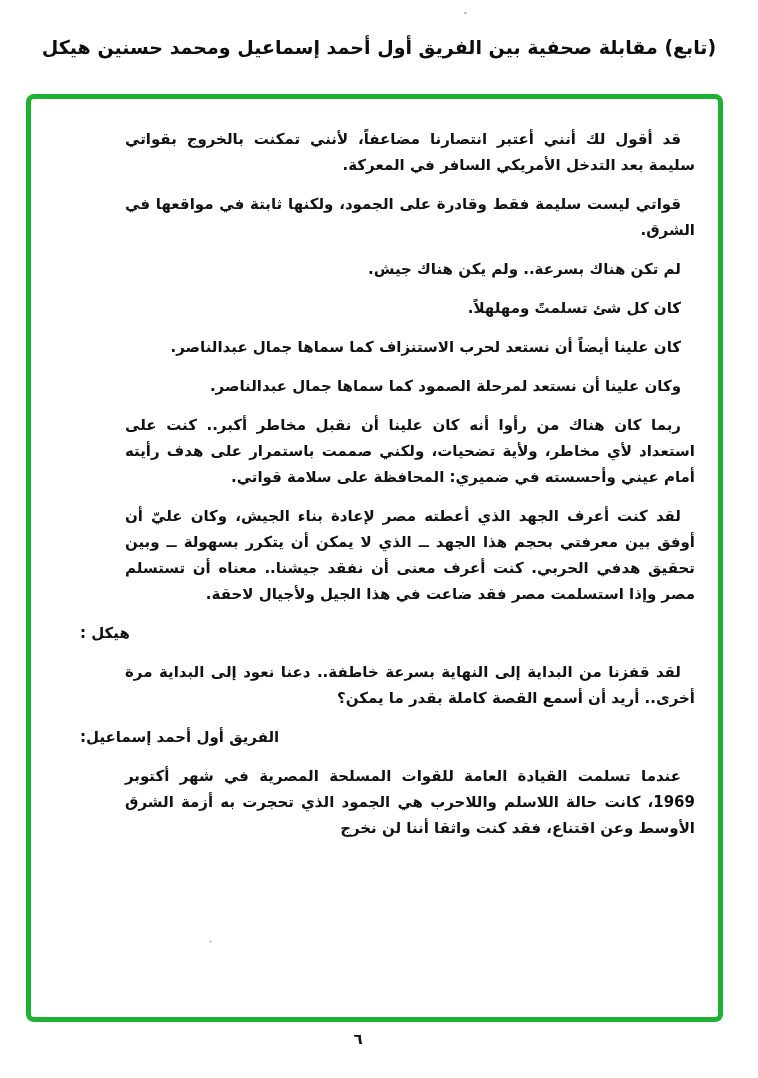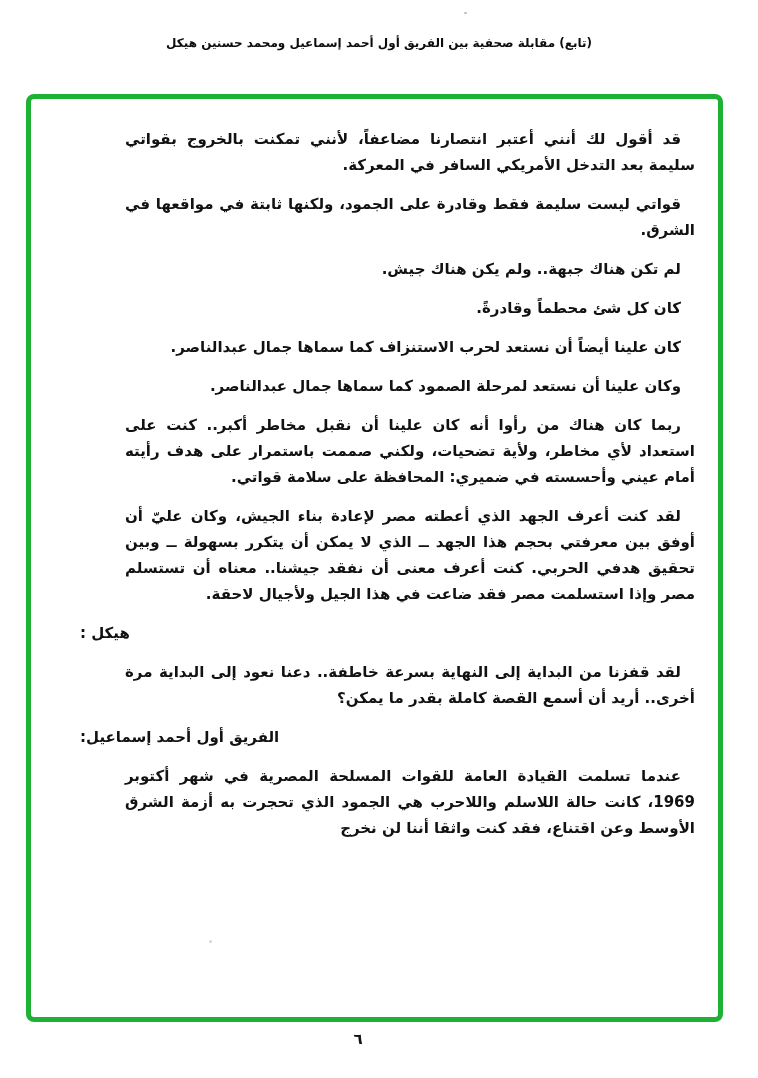--- a/index.html
+++ b/index.html
@@ -15,21 +15,21 @@
     color: #101010;
     overflow: hidden;
   }
   .doc-title {
     position: absolute;
     top: 36px;
     left: 0;
     width: 758px;
     text-align: center;
     direction: rtl;
-    font-size: 12px;
+    font-size: 19px;
     font-weight: 700;
     letter-spacing: 0.2px;
     color: #0d0d0d;
   }
   .green-frame {
     position: absolute;
     left: 26px;
     top: 94px;
     width: 697px;
     height: 928px;
@@ -88,22 +88,22 @@
 <div class="doc-title">(تابع) مقابلة صحفية بين الفريق أول أحمد إسماعيل ومحمد حسنين هيكل</div>
 
 <div class="green-frame" style="border-color: rgb(29, 178, 51);"></div>
 
 <div class="speck s1"></div>
 <div class="speck s2"></div>
 
 <div class="content">
   <p class="para">قد أقول لك أنني أعتبر انتصارنا مضاعفاً، لأنني تمكنت بالخروج بقواتي سليمة بعد التدخل الأمريكي السافر في المعركة.</p>
   <p class="para">قواتي ليست سليمة فقط وقادرة على الجمود، ولكنها ثابتة في مواقعها في الشرق.</p>
-  <p class="para">لم تكن هناك جبهة.. ولم يكن هناك جيش.</p>
-  <p class="para">كان كل شئ محطماً وقادرةً.</p>
+  <p class="para">لم تكن هناك بسرعة.. ولم يكن هناك جيش.</p>
+  <p class="para">كان كل شئ تسلمتً ومهلهلاً.</p>
   <p class="para">كان علينا أيضاً أن نستعد لحرب الاستنزاف كما سماها جمال عبدالناصر.</p>
   <p class="para">وكان علينا أن نستعد لمرحلة الصمود كما سماها جمال عبدالناصر.</p>
   <p class="para">ربما كان هناك من رأوا أنه كان علينا أن نقبل مخاطر أكبر.. كنت على استعداد لأي مخاطر، ولأية تضحيات، ولكني صممت باستمرار على هدف رأيته أمام عيني وأحسسته في ضميري: المحافظة على سلامة قواتي.</p>
   <p class="para">لقد كنت أعرف الجهد الذي أعطته مصر لإعادة بناء الجيش، وكان عليّ أن أوفق بين معرفتي بحجم هذا الجهد ــ الذي لا يمكن أن يتكرر بسهولة ــ وبين تحقيق هدفي الحربي. كنت أعرف معنى أن نفقد جيشنا.. معناه أن تستسلم مصر وإذا استسلمت مصر فقد ضاعت في هذا الجيل ولأجيال لاحقة.</p>
   <p class="speaker">هيكل :</p>
   <p class="para">لقد قفزنا من البداية إلى النهاية بسرعة خاطفة.. دعنا نعود إلى البداية مرة أخرى.. أريد أن أسمع القصة كاملة بقدر ما يمكن؟</p>
   <p class="speaker">الفريق أول أحمد إسماعيل:</p>
   <p class="para">عندما تسلمت القيادة العامة للقوات المسلحة المصرية في شهر أكتوبر 1969، كانت حالة اللاسلم واللاحرب هي الجمود الذي تحجرت به أزمة الشرق الأوسط وعن اقتناع، فقد كنت واثقا أننا لن نخرج</p>
 </div>
 

